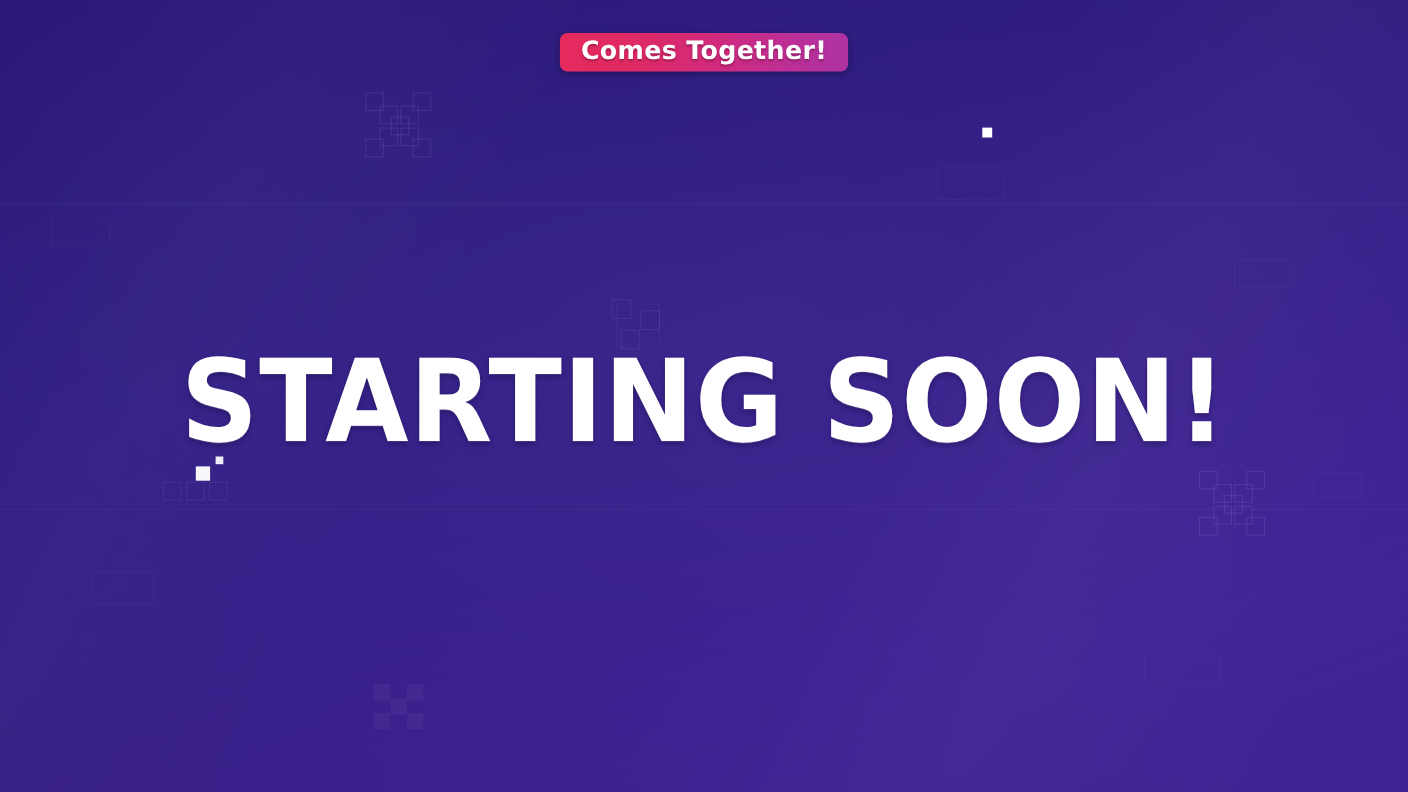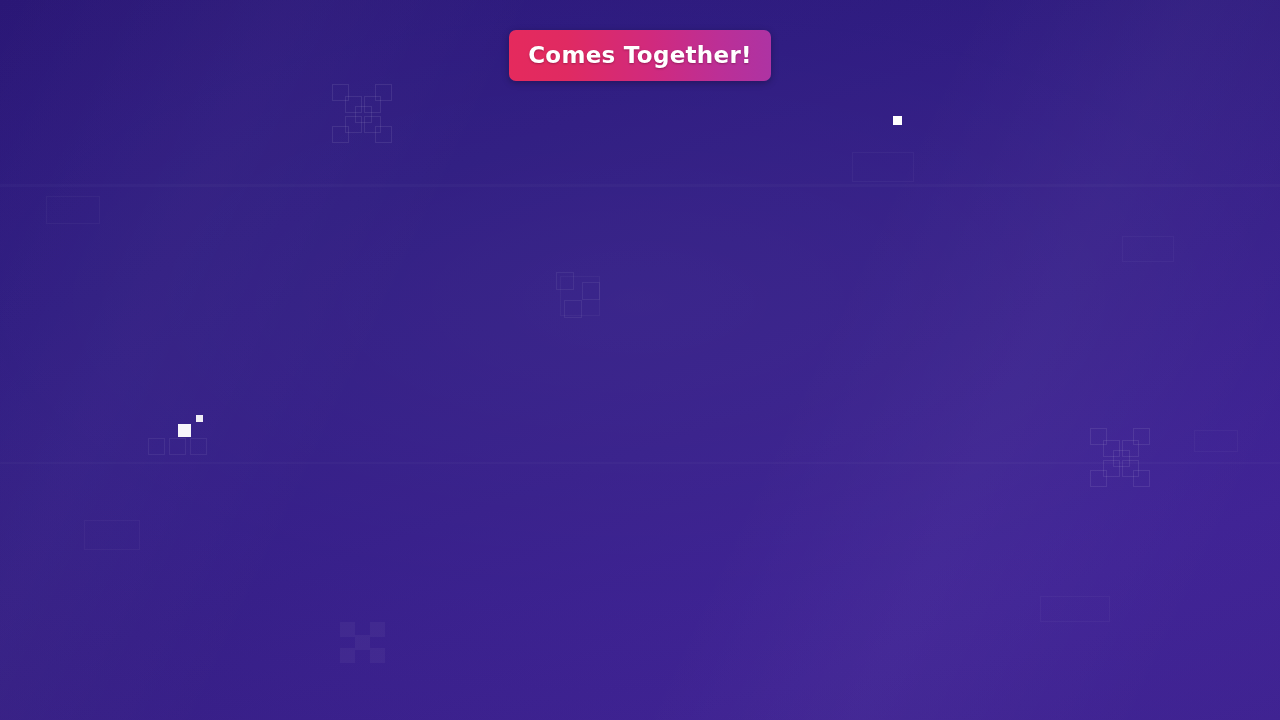--- a/index.html
+++ b/index.html
@@ -103,21 +103,21 @@
     line-height:1;
     text-shadow:0 1px 2px rgba(0,0,0,0.30);
     white-space:nowrap;
   }
 
   #badge {
     position:relative;
     display:inline-flex;
     align-items:center;
     justify-content:center;
-    height:51px;
+    height:35px;
     padding:0 19px;
     border-radius:7px;
     background:linear-gradient(90deg,
       #e52a5d 0%,
       #e02a62 22%,
       #d02a7e 55%,
       #bc2f96 80%,
       #ae33a3 100%);
     box-shadow:0 2px 7px rgba(0,0,0,0.28);
   }
@@ -223,14 +223,17 @@
 
   <div class="vignette"></div>
 
   <div id="header">
 
     <div id="badge">
       <span id="badge-label">Comes Together!</span>
     </div>
   </div>
 
+  <div id="headline-wrap">
+    <div id="headline">STARTING SOON!</div>
+  </div>
 
 </div>
 
 </body></html>

